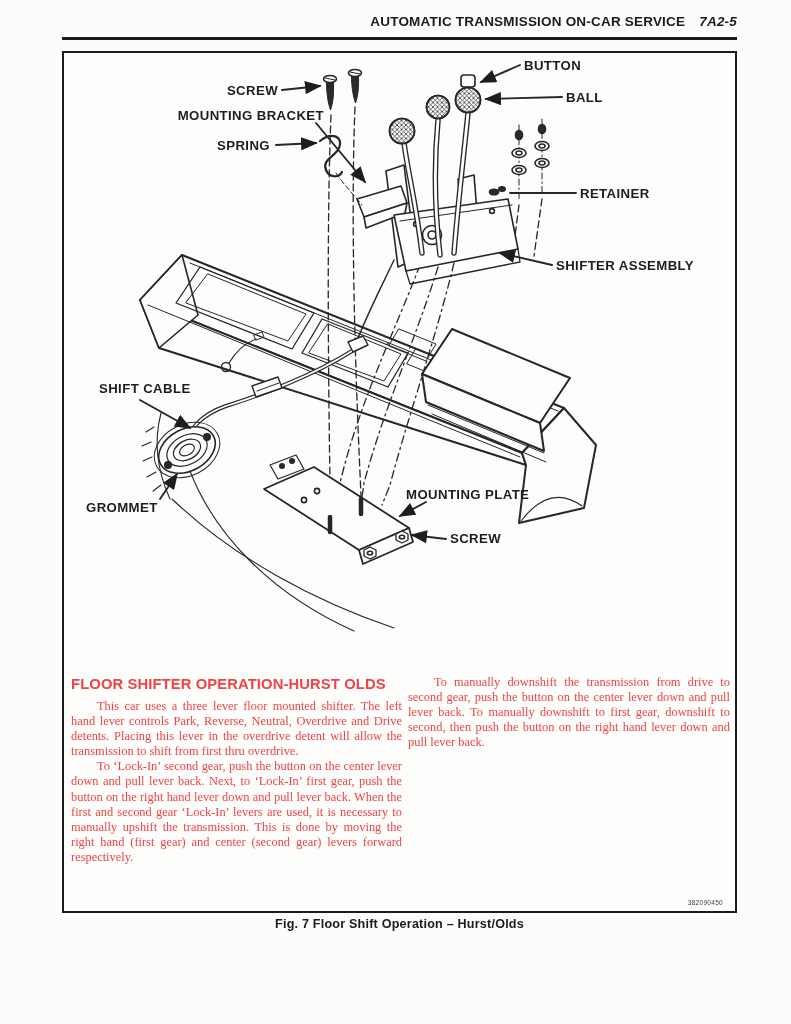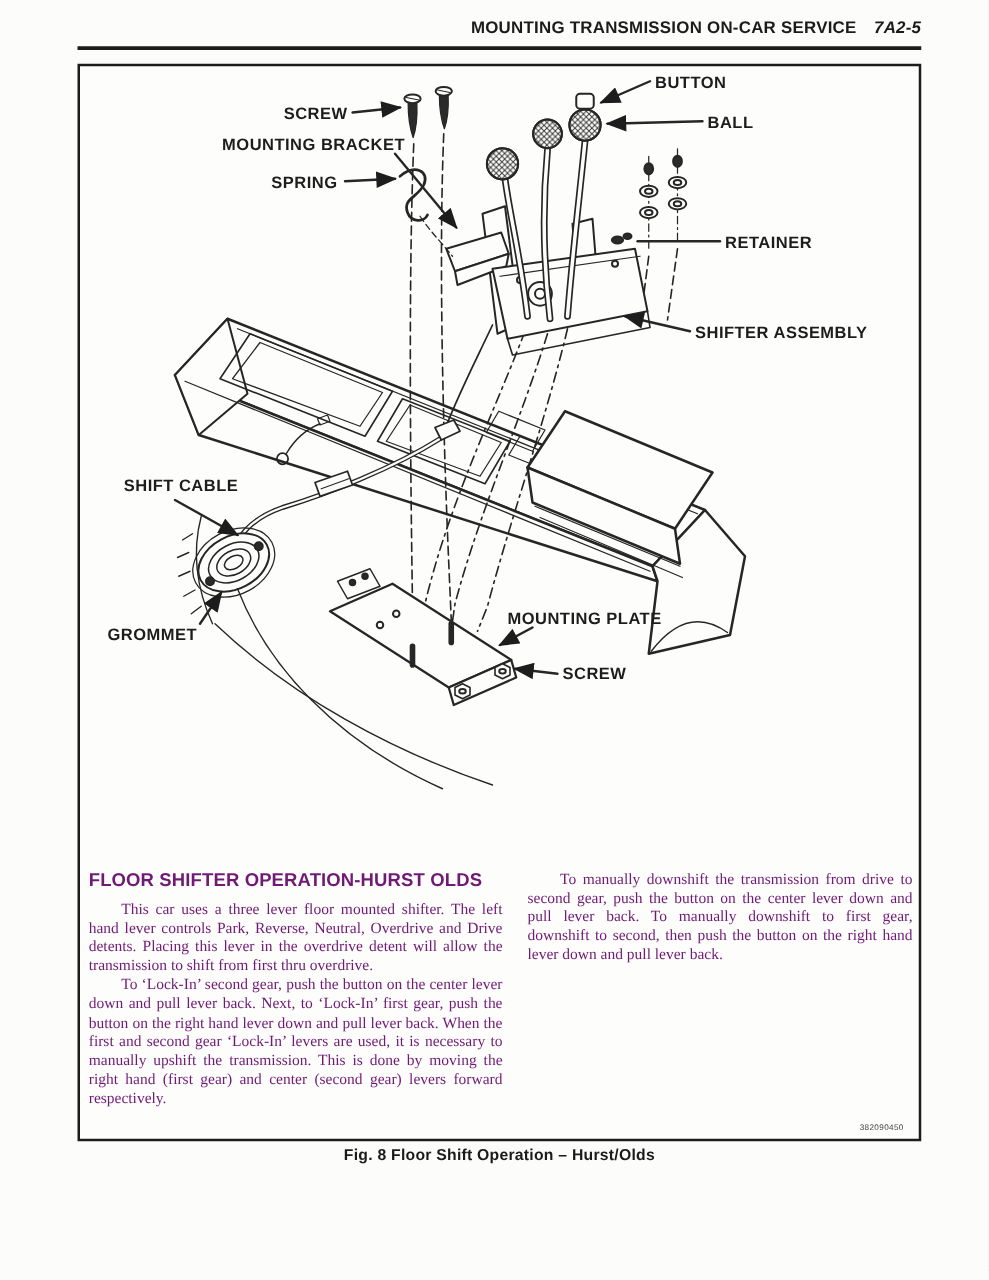--- a/index.html
+++ b/index.html
@@ -13,41 +13,41 @@
        font-weight:bold;font-size:13.5px;letter-spacing:.2px;white-space:nowrap;}
   .hdr .code{margin-left:14px;font-style:italic;}
   .hdr-rule{position:absolute;top:37px;left:62px;width:675px;height:2.5px;background:#1c1c1c;}
   
   .figbox{position:absolute;top:51px;left:62px;width:671px;height:858px;
           border:2px solid #1c1c1c;background:#fdfdfc;margin:0;}
   .figbox svg{display:block;}
   svg text{font-family:"Liberation Sans",sans-serif;font-weight:bold;font-size:13.2px;
            fill:#1d1d1d;letter-spacing:.4px;}
   
-  .article{position:absolute;left:7px;right:5px;top:643px;display:flex;gap:20px;
+  .article{position:absolute;left:7px;right:5px;top:622px;display:flex;gap:6px;
            font-family:"Liberation Serif",serif;font-size:12.4px;line-height:15.1px;
-           color:#701a75;}
+           color:#ef4444;}
   .col-l{width:331px;flex:none;}
   .col-r{flex:1;}
   .article h2{margin:0 0 6px 0;font-family:"Liberation Sans",sans-serif;
               font-weight:bold;font-size:14.8px;line-height:18px;letter-spacing:.1px;}
   .article p{margin:0;text-align:justify;text-indent:26px;}
   .partnum{position:absolute;right:12px;bottom:5px;font-size:6.5px;color:#44403c;
            font-family:"Liberation Sans",sans-serif;letter-spacing:.3px;}
   
   .caption{position:absolute;top:917px;left:62px;width:675px;text-align:center;
            font-weight:bold;font-size:12.6px;letter-spacing:.2px;}
 </style>
 </head>
 <body>
 
 <div class="page">
 
   <div class="hdr">
-    <span>MOUNTING TRANSMISSION ON-CAR SERVICE</span><span class="code">7A2-5</span>
+    <span>AUTOMATIC TRANSMISSION ON-CAR SERVICE</span><span class="code">7A2-5</span>
   </div>
   <div class="hdr-rule"></div>
 
   <figure class="figbox">
 
     <svg width="671" height="612" viewBox="0 0 671 612">
       <defs>
         <marker id="ah" viewBox="0 0 10 8" refX="9" refY="4" markerWidth="9" markerHeight="7" orient="auto-start-reverse">
           <path d="M0,0 L10,4 L0,8 z" fill="#1d1d1d"></path>
         </marker>
@@ -234,14 +234,14 @@
         <p>To ‘Lock-In’ second gear, push the button on the center lever down and pull lever back. Next, to ‘Lock-In’ first gear, push the button on the right hand lever down and pull lever back. When the first and second gear ‘Lock-In’ levers are used, it is necessary to manually upshift the transmission. This is done by moving the right hand (first gear) and center (second gear) levers forward respectively.</p>
       </div>
       <div class="col-r">
         <p>To manually downshift the transmission from drive to second gear, push the button on the center lever down and pull lever back. To manually downshift to first gear, downshift to second, then push the button on the right hand lever down and pull lever back.</p>
       </div>
     </div>
 
     <div class="partnum">382090450</div>
   </figure>
 
-  <div class="caption">Fig. 8 Floor Shift Operation – Hurst/Olds</div>
+  <div class="caption">Fig. 7 Floor Shift Operation – Hurst/Olds</div>
 </div>
 
 </body></html>

